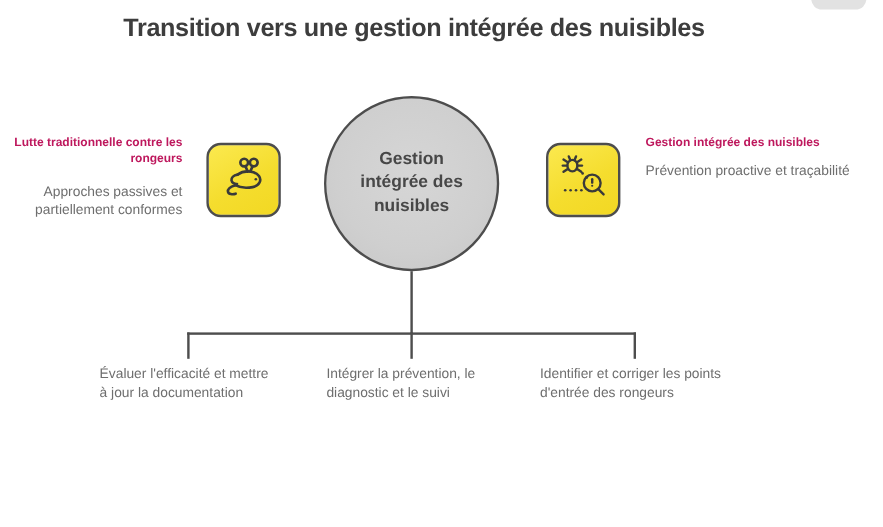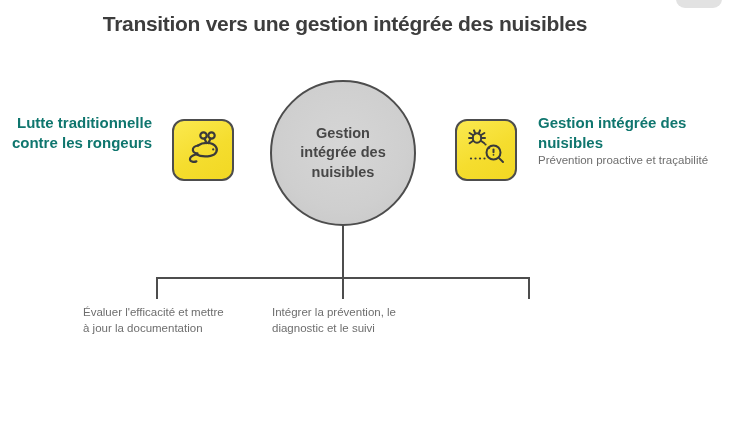--- a/index.html
+++ b/index.html
@@ -81,26 +81,27 @@
     justify-content: center;
   }
   .icon-tile.left  { left: 172px; top: 119px; }
   .icon-tile.right { left: 455px; top: 119px; }
 
   
   .side-block { position: absolute; }
   .side-block.left  { left: 10px;  top: 113px; width: 142px; text-align: right; }
   .side-block.right { left: 538px; top: 113px; width: 175px; text-align: left; }
   .side-heading {
-    font-size: 15px;
+    font-size: 10px;
     font-weight: bold;
-    color: #0f766e;
+    color: #be185d;
     line-height: 1.33;
   }
   .side-sub {
+    margin-top: 10px;
     font-size: 11.5px;
     color: #6e6e6e;
     line-height: 1.38;
   }
   .side-block.left .side-sub { margin-top: 13px; }
 
   
   .conn { position: absolute; background: #4d4d4d; }
   .conn-stem      { left: 342px; top: 226px; width: 2px;  height: 52px; }
   .conn-bar       { left: 156px; top: 277px; width: 374px; height: 2px; }
@@ -140,20 +141,21 @@
 <body>
 
 <div id="canvas">
 
   <div class="top-pill"></div>
 
   <div class="title">Transition vers une gestion intégrée des nuisibles</div>
 
   <div class="side-block left">
     <div class="side-heading">Lutte traditionnelle contre les rongeurs</div>
+    <div class="side-sub">Approches passives et partiellement conformes</div>
   </div>
 
   <div class="icon-tile left">
     <span>
       <svg width="42" height="42" viewBox="0 0 42 42" fill="none" stroke="#3a3a3a" stroke-width="2.2" stroke-linecap="round" stroke-linejoin="round">
 
         <circle cx="21.5" cy="8.5" r="3.2"></circle>
         <circle cx="29.5" cy="8.5" r="3.2"></circle>
         <path d="M22.5 11.5 L24.5 16"></path>
         <path d="M28.5 11.5 L26.5 16"></path>
@@ -210,17 +212,18 @@
   </div>
 
   <div class="conn conn-stem"></div>
   <div class="conn conn-bar"></div>
   <div class="conn conn-drop l"></div>
   <div class="conn conn-drop c"></div>
   <div class="conn conn-drop r"></div>
 
   <div class="caption c1">Évaluer l'efficacité et mettre à jour la documentation</div>
   <div class="caption c2">Intégrer la prévention, le diagnostic et le suivi</div>
+  <div class="caption c3">Identifier et corriger les points d'entrée des rongeurs</div>
 
   <div class="artifact-hline"></div>
   <div class="artifact-vline"></div>
 
 </div>
 
 </body></html>

